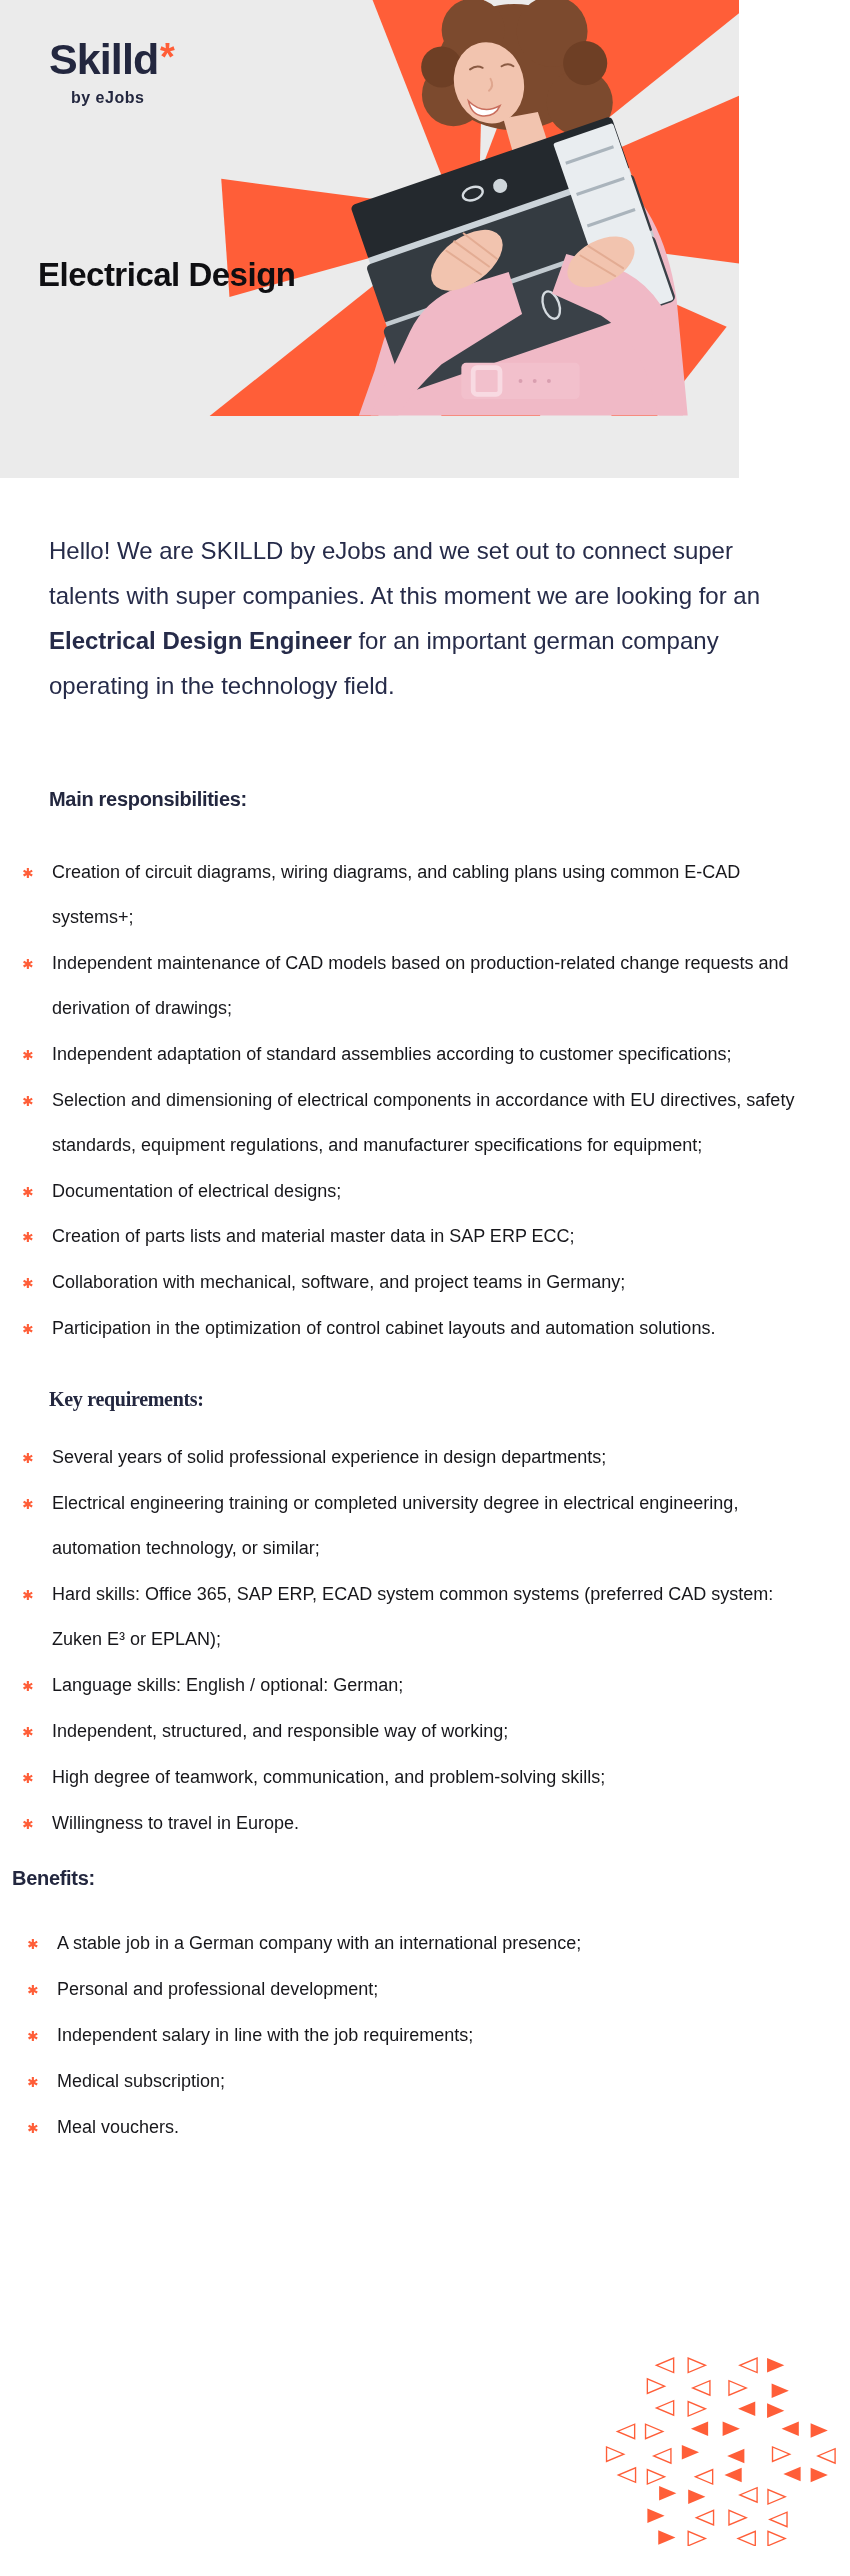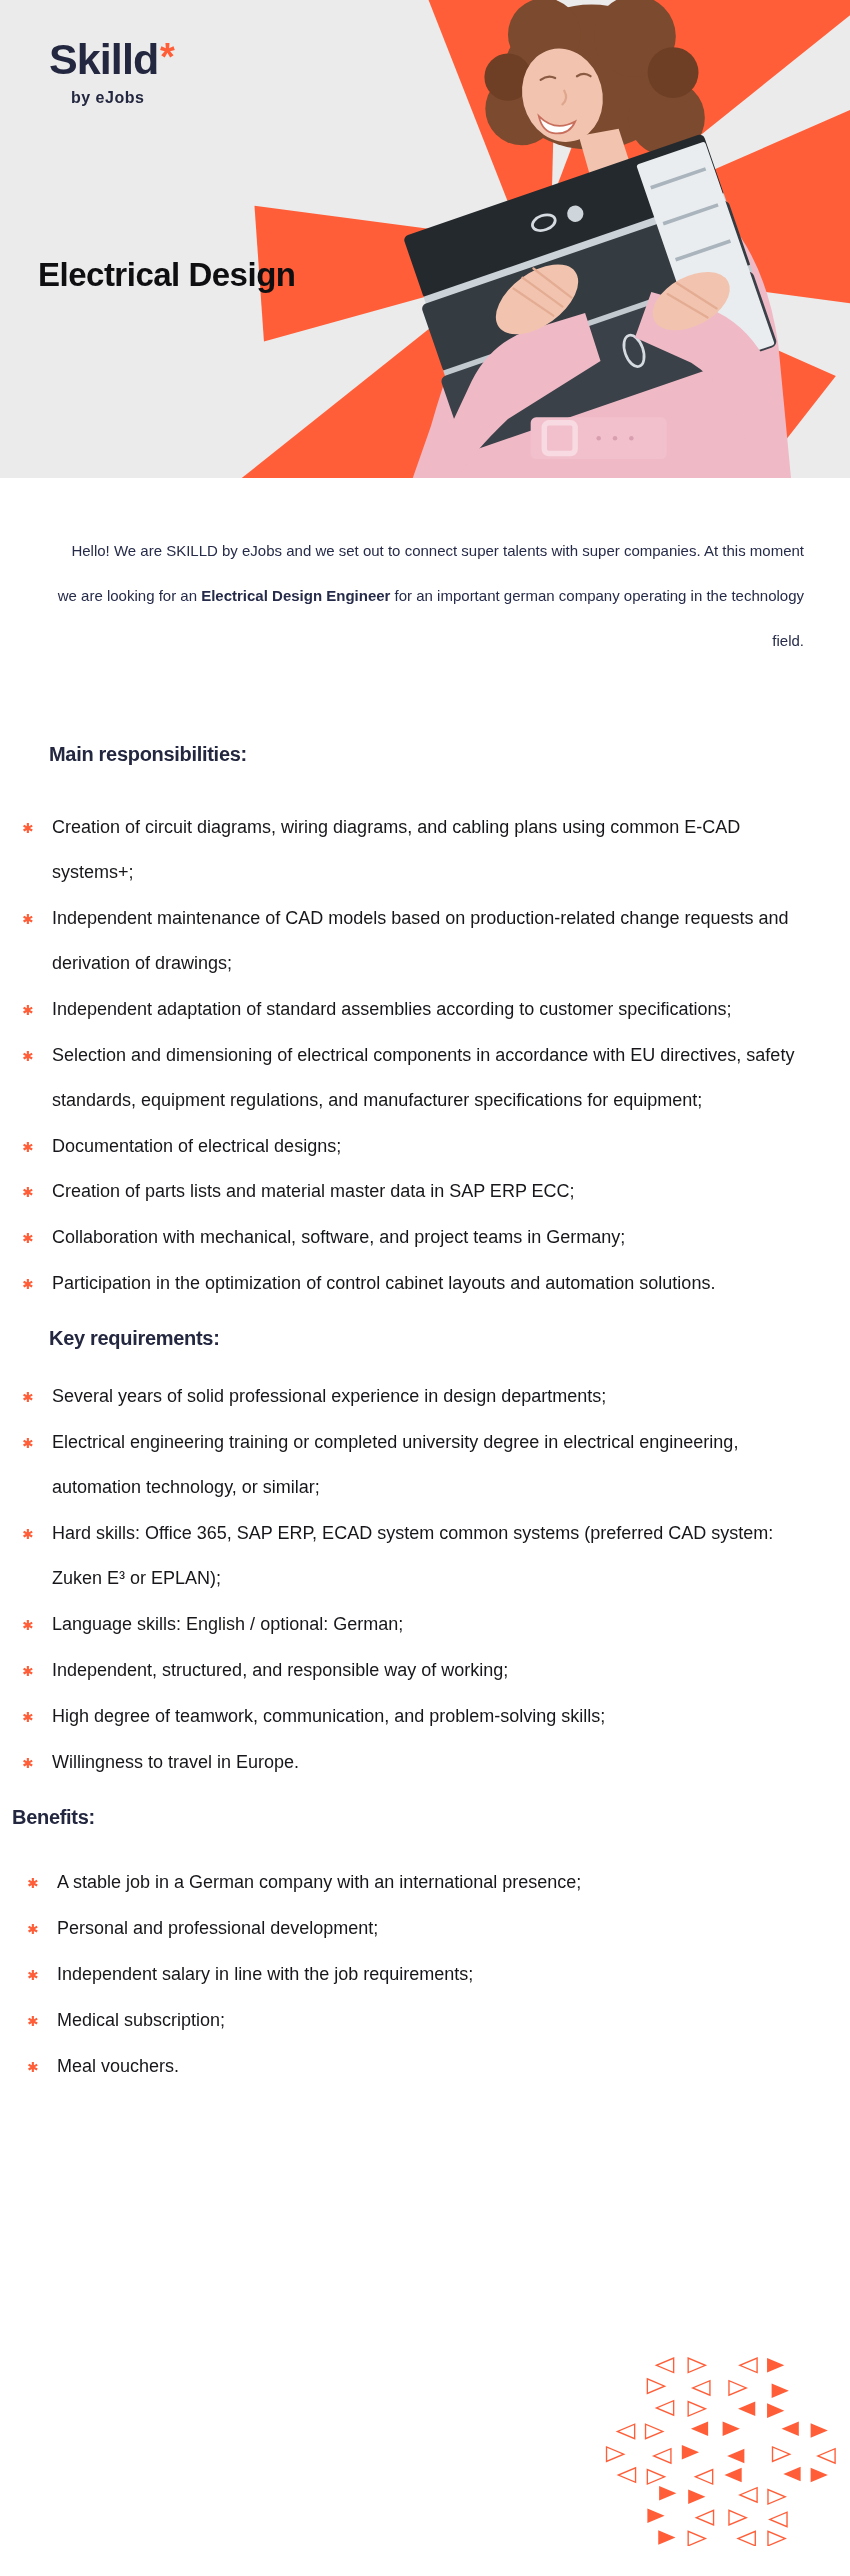--- a/index.html
+++ b/index.html
@@ -1,48 +1,48 @@
 <!DOCTYPE html>
 <html style="font-size:14.5px"><head>
 <meta charset="utf-8">
 <style>
   html,body{margin:0;padding:0;background:#ffffff;}
   #page{
     position:relative;width:850px;height:2576px;overflow:hidden;
     font-family:"Liberation Sans","DejaVu Sans",sans-serif;background:#ffffff;
   }
   
-  .hero{position:relative;width:850px;height:478px;background:#EBEBEB;overflow:hidden;}
+  .hero{position:relative;width:739px;height:478px;background:#EBEBEB;overflow:hidden;}
   .hero-art{position:absolute;inset:0;}
   .logo{position:absolute;left:49px;top:38px;line-height:1;}
   .logo-main{font-size:43px;font-weight:800;letter-spacing:-0.9px;color:#23273F;}
   .logo-ast{color:#FF5E38;font-size:38px;font-weight:800;position:relative;top:-3.6px;left:1.8px;}
   .logo-sub{margin-top:9px;margin-left:22px;font-size:16px;font-weight:700;color:#23273F;letter-spacing:0.5px;}
   .hero-title{
     position:absolute;left:38px;top:250px;width:294px;text-align:left;
     font-size:33px;font-weight:700;color:#0F0F12;line-height:50px;letter-spacing:-0.5px;
   }
   
   .intro{
     margin:50px 47px 0 49px;width:755px;
-    font-size:15px;line-height:45px;color:#262B49;text-align:right;
+    font-size:24px;line-height:45px;color:#262B49;
   }
   .intro b{font-weight:700;}
   
   .banner{
     margin-top:67px;width:850px;height:161px;background:#FF5E38;
     display:flex;flex-direction:column;align-items:center;justify-content:center;
     font-size:24.5px;font-weight:700;color:#20243C;line-height:43px;text-align:center;
   }
   
   .section h2{
     margin:73px 0 0 49px;font-size:20px;font-weight:700;color:#23273F;
     line-height:36px;letter-spacing:-0.3px;
   }
-  .section.tight h2{margin-top:14px;}
+  .section.tight h2{margin-top:30px;font-family:Liberation Serif, serif;}
   .section.tighter h2{margin-top:14.5px;margin-left:12px;}
   .joblist{list-style:none;margin:33px 0 0 0;padding:0 36px 0 22px;}
   .section.tight .joblist{margin-top:18px;}
   .section.tighter .joblist{margin-top:25.4px;}
   .joblist li{
     display:flex;align-items:flex-start;margin-bottom:0.9px;
     font-size:18px;line-height:45px;color:#17171B;
   }
   .joblist .bullet{
     flex:0 0 auto;width:30px;color:#FF5E38;font-size:13.6px;line-height:45px;

